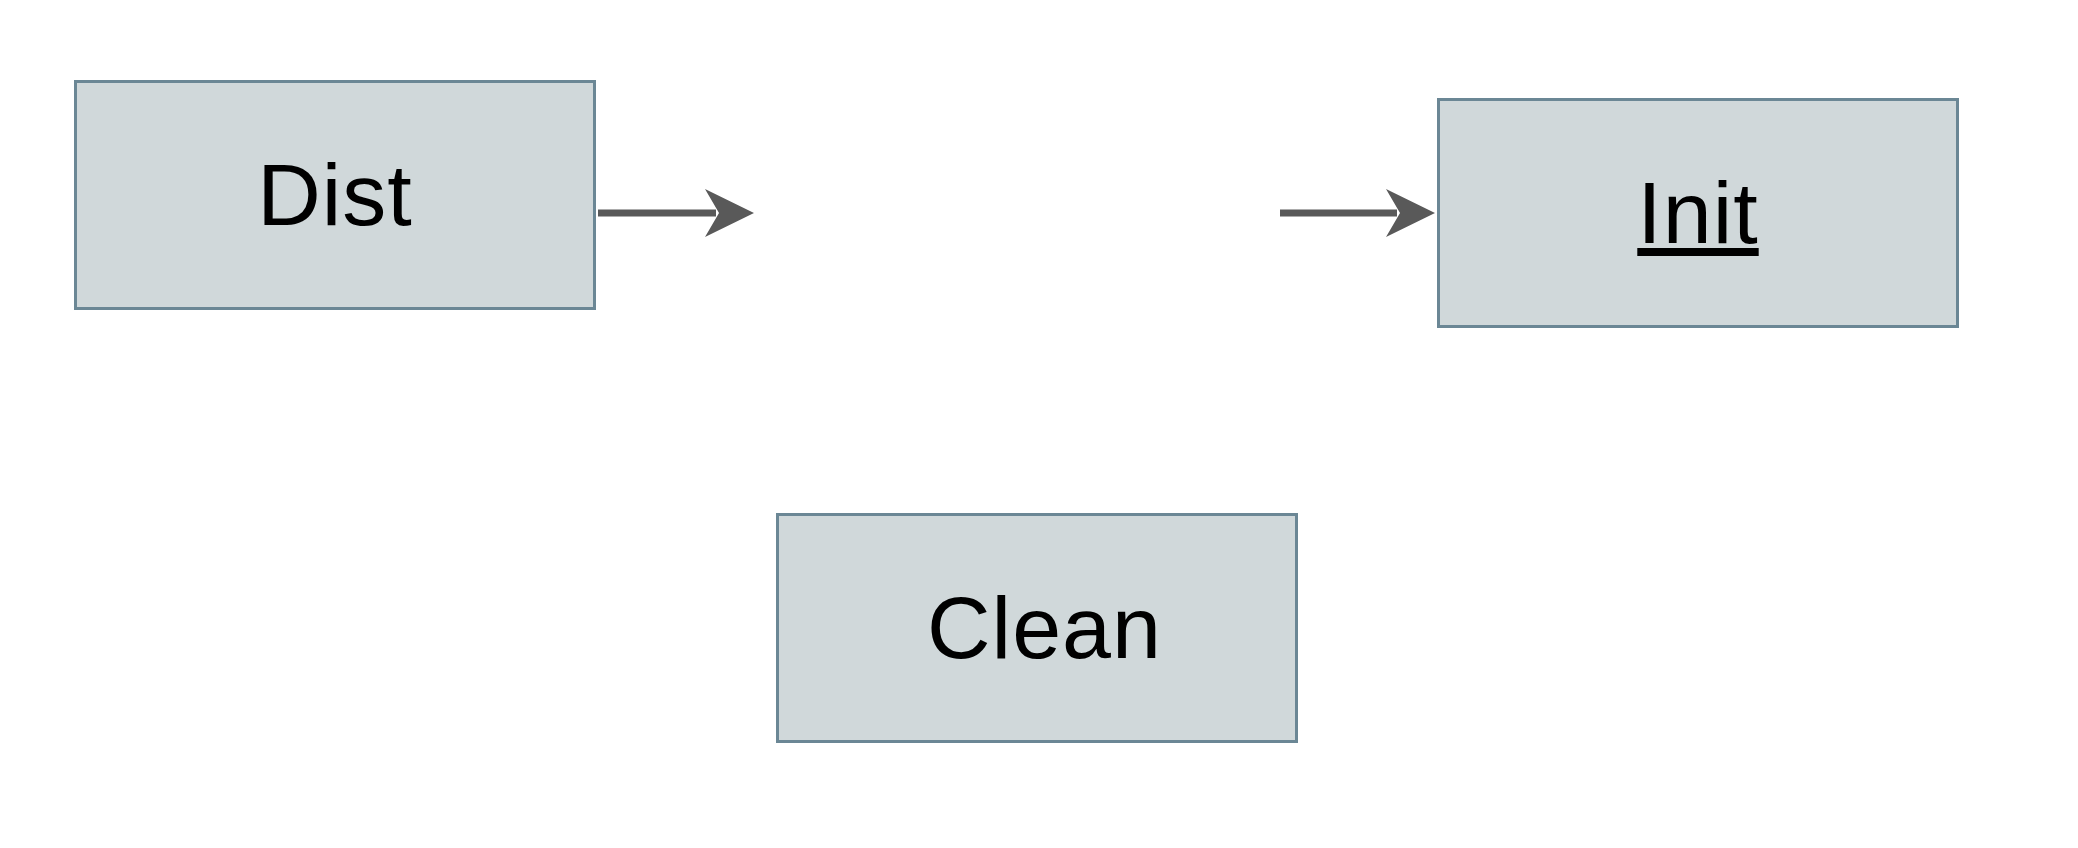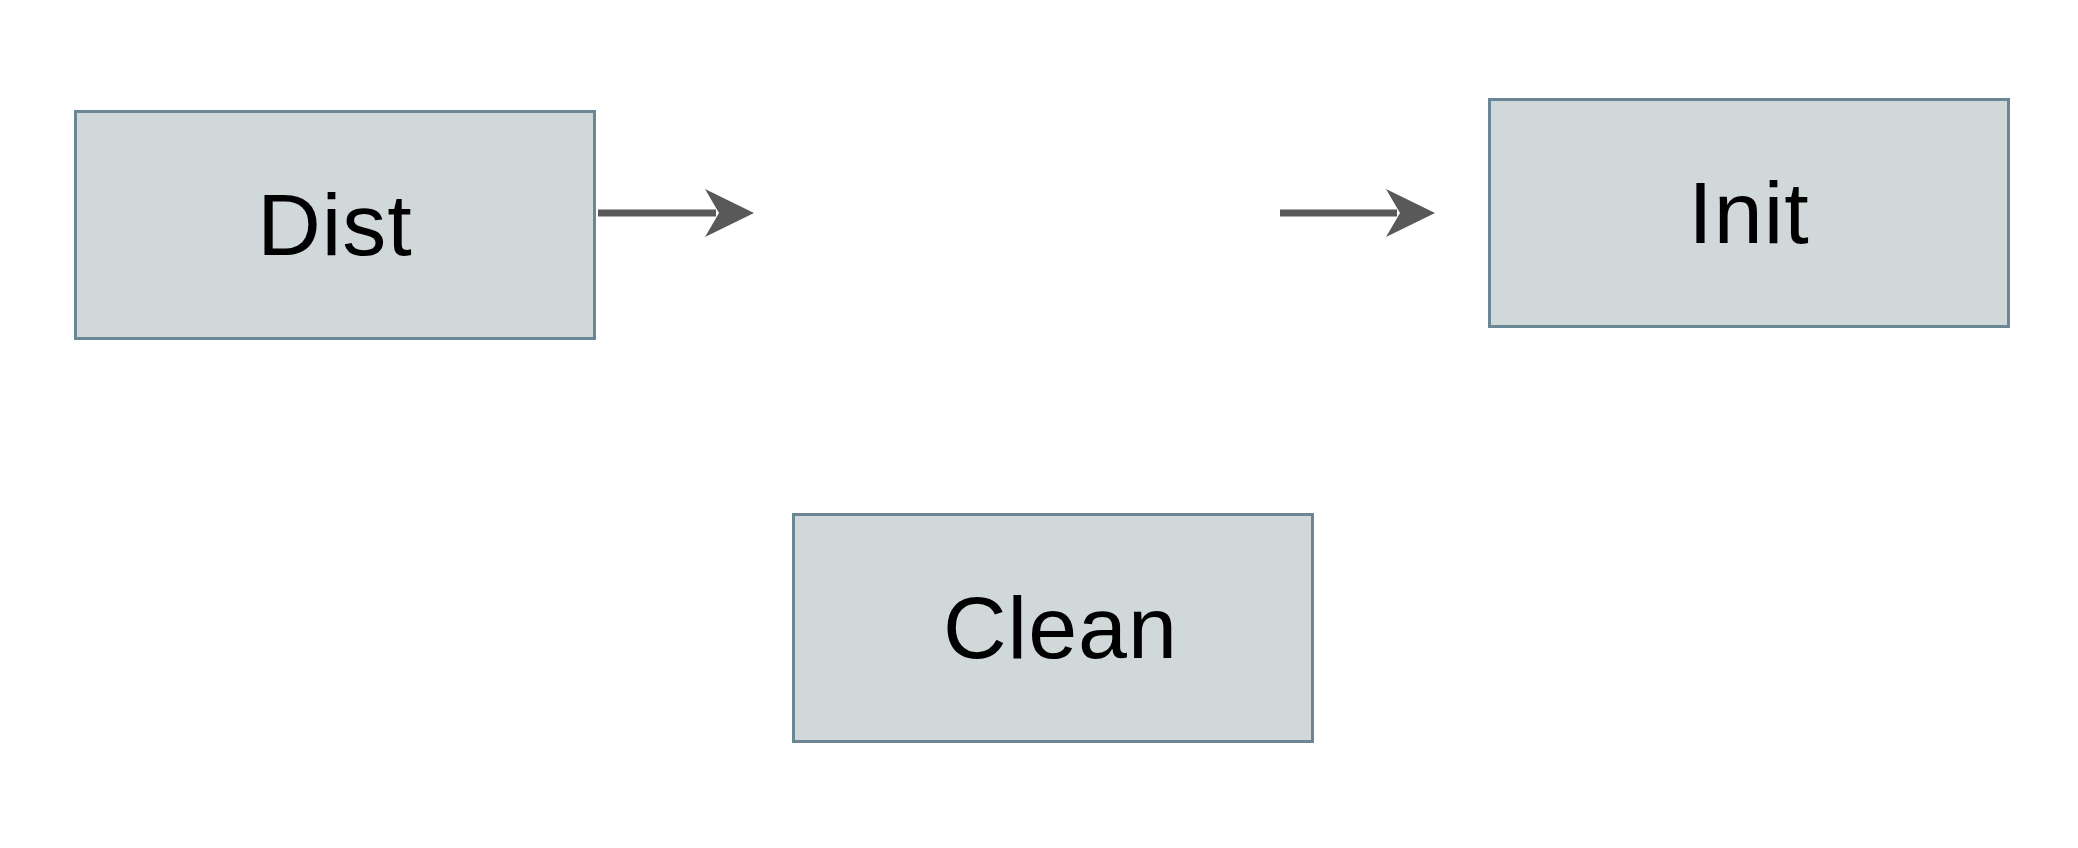--- a/index.html
+++ b/index.html
@@ -31,24 +31,24 @@
     justify-content: center;
   }
   .node .label {
     font-size: 88px;
     font-weight: 400;
     color: var(--text-color);
     letter-spacing: 1px;
     white-space: nowrap;
     line-height: 1;
   }
-  #node-dist    { left: 74px;   top: 110px;  }
+  #node-dist    { left: 74px;   top: 80px;  }
   #node-compile { left: 756px;  top: 98px;  }
-  #node-init    { left: 1488px; top: 98px;  }
-  #node-clean   { left: 792px;  top: 513px; padding-left: 15px; }
+  #node-init    { left: 1437px; top: 98px; text-decoration: underline;  }
+  #node-clean   { left: 776px;  top: 513px; padding-left: 15px; }
   .edges-overlay {
     position: absolute;
     left: 0; top: 0;
     width: 2078px; height: 848px;
     pointer-events: none;
   }
   .edges-overlay .edge { pointer-events: all; }
 </style>
 </head>
 <body>

